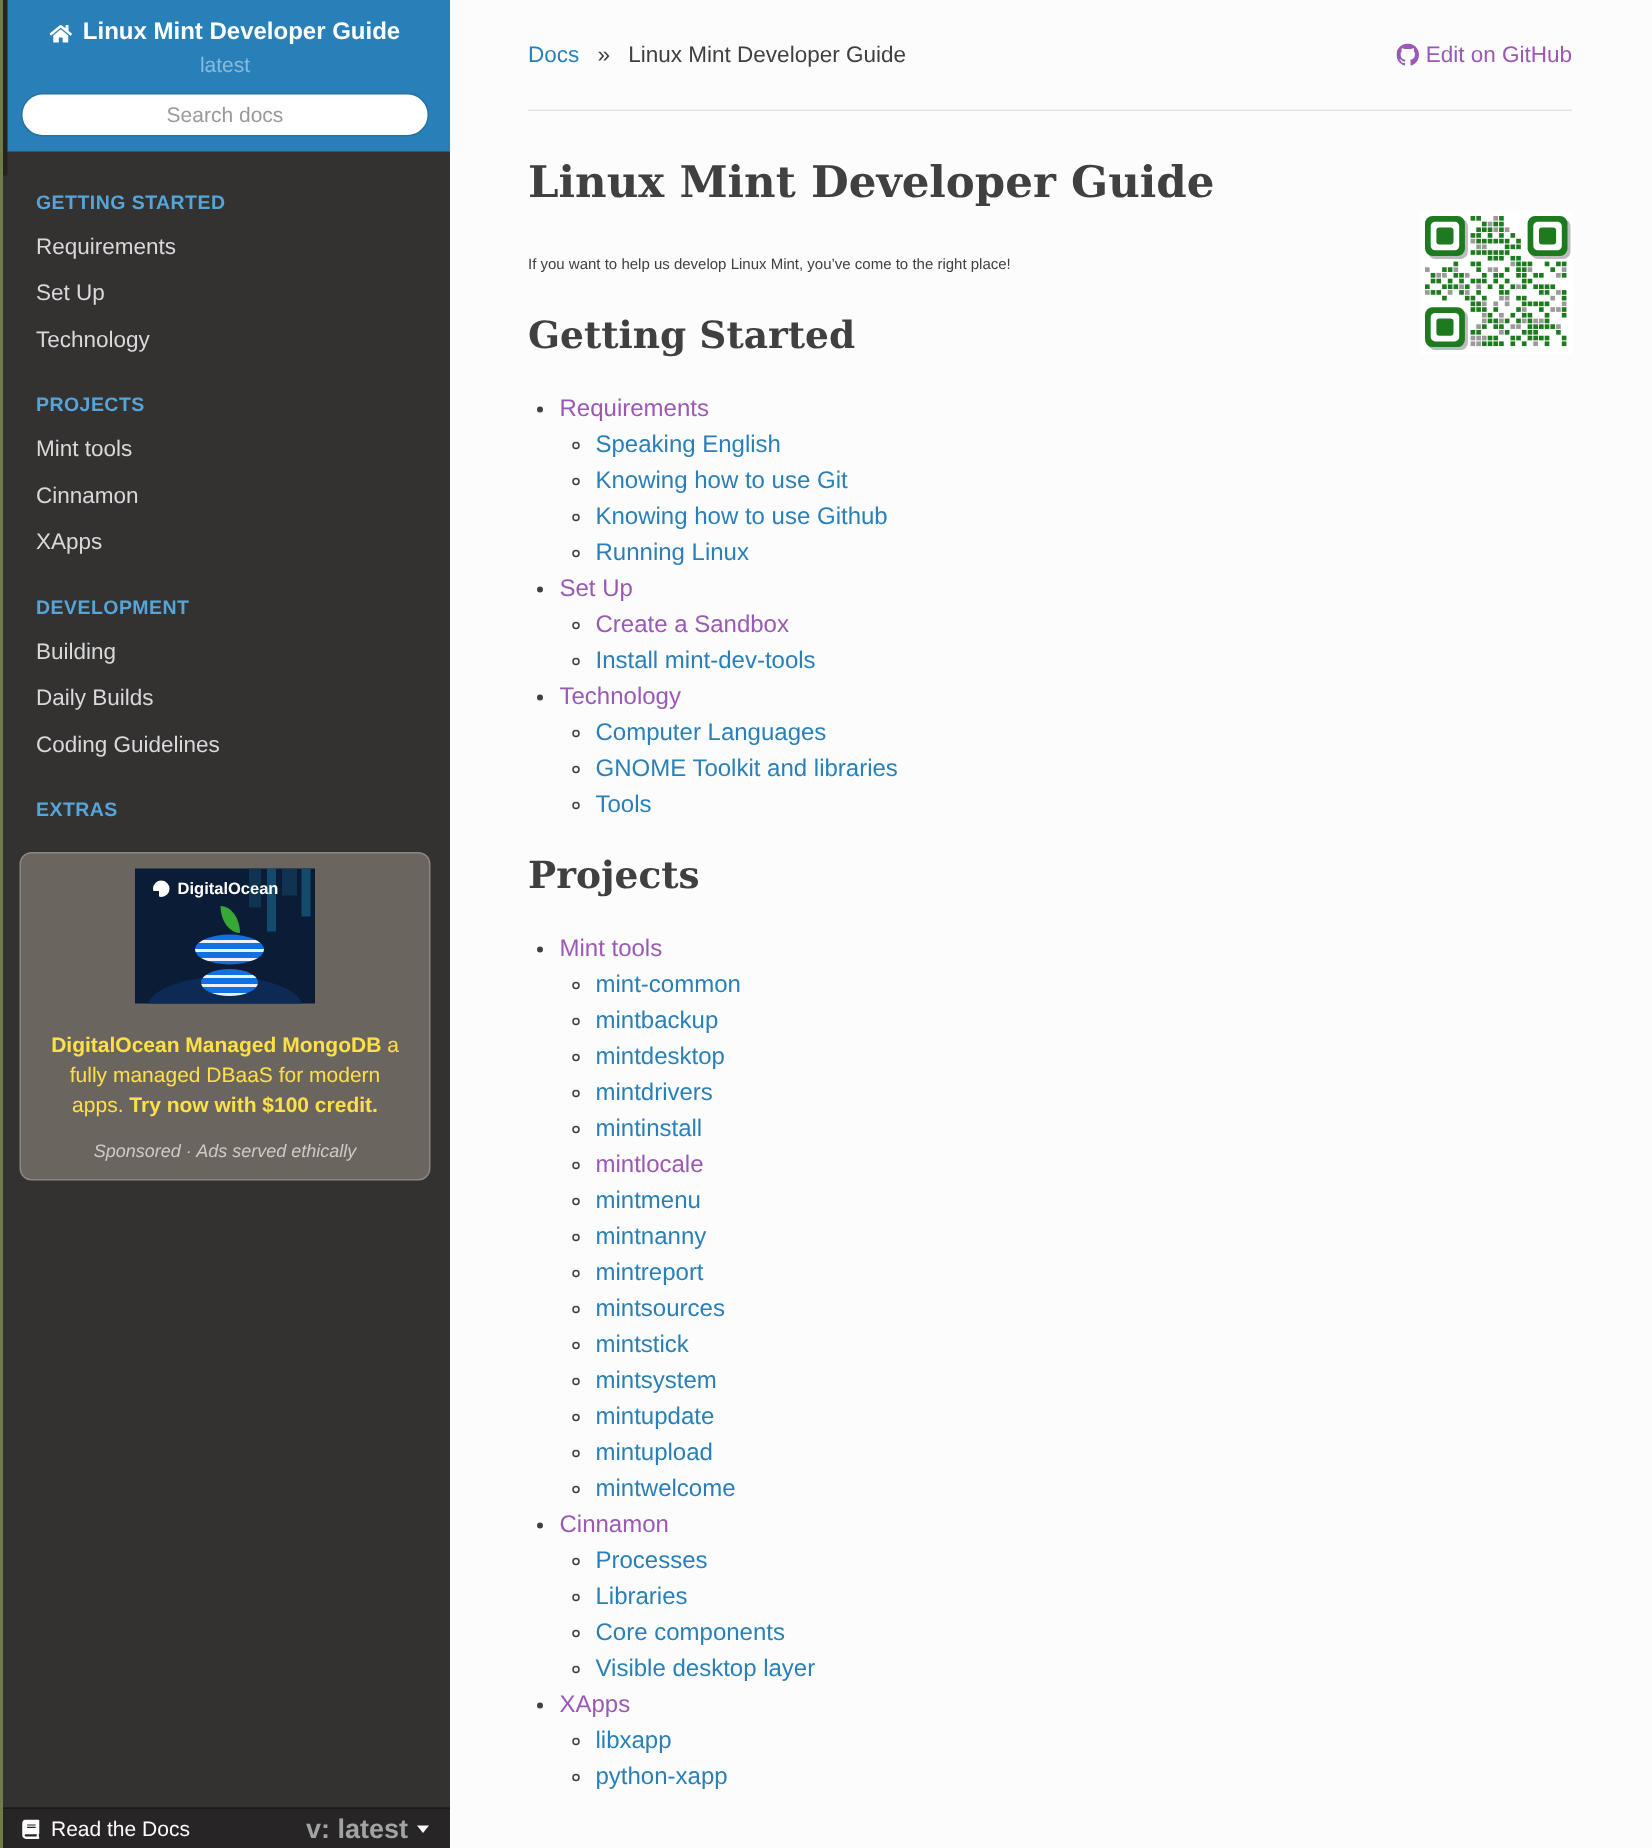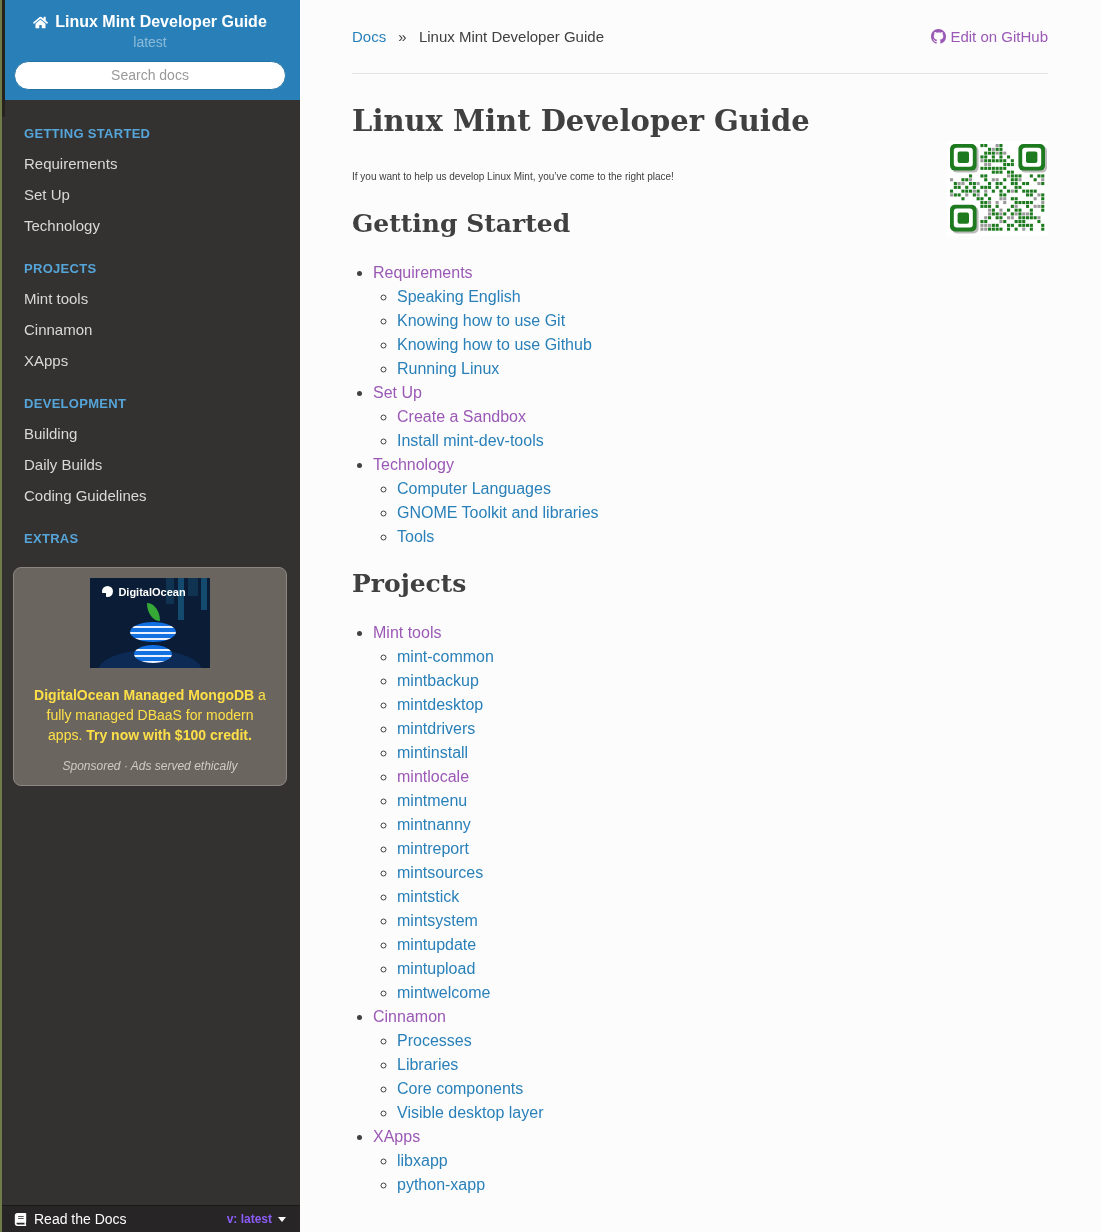--- a/index.html
+++ b/index.html
@@ -63,21 +63,21 @@
   .ad-text { color:#fde047; font-size:14px; line-height:20px; margin:17px 2px 0; }
   .ad-disclosure { color:#d0cac5; font-size:12px; font-style:italic; margin:14px 0 10px; }
 
   
   .rtd-bar {
     position:absolute; bottom:0; left:0; width:300px; height:27px; background:#272525;
     display:flex; align-items:center; justify-content:space-between; padding:0 14px;
     border-top:1px solid #1a1918; z-index:20;
   }
   .rtd-left { color:#fcfcfc; font-size:14px; display:inline-flex; gap:7px; align-items:center; cursor:pointer; }
-  .rtd-right { color:#8b5cf6; font-size:12px; font-weight:bold; display:inline-flex; gap:6px; align-items:center; cursor:pointer; }
+  .rtd-right { color:#a3a3a3; font-size:18px; font-weight:bold; display:inline-flex; gap:6px; align-items:center; cursor:pointer; }
   .caret-down { width:0; height:0; border-left:4px solid transparent; border-right:4px solid transparent; border-top:5px solid #fcfcfc; }
 
   
   .main { margin-left:300px; padding:28px 53px 0 52px; }
   .breadcrumb-row { display:flex; justify-content:space-between; align-items:flex-start; font-size:15px; }
   .breadcrumbs a { color:#2980b9; text-decoration:none; cursor:pointer; }
   .bc-sep { margin:0 8px; color:#404040; }
   .bc-current { color:#404040; }
   .edit-github { color:#9b59b6; text-decoration:none; display:inline-flex; align-items:center; gap:4px; cursor:pointer; }
   .bc-divider { border-bottom:1px solid #e1e4e5; margin-top:28px; }

